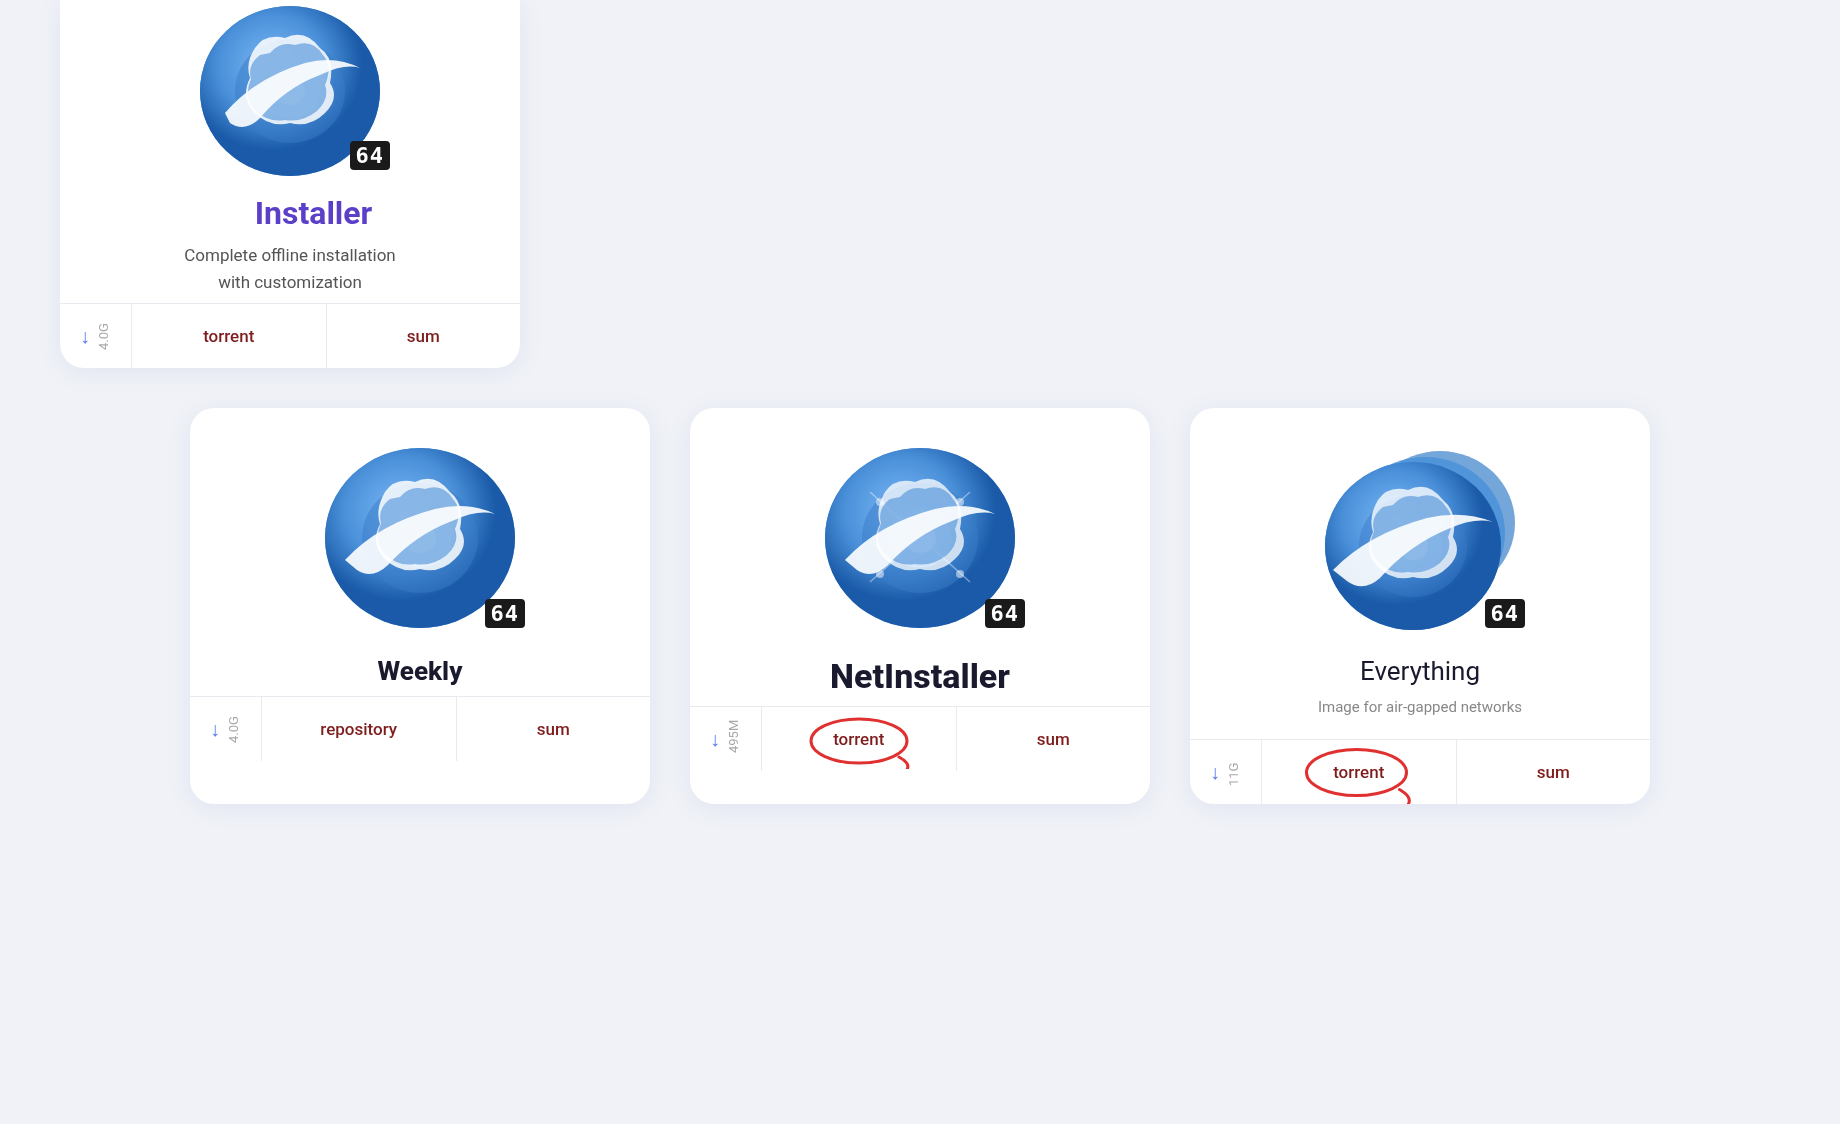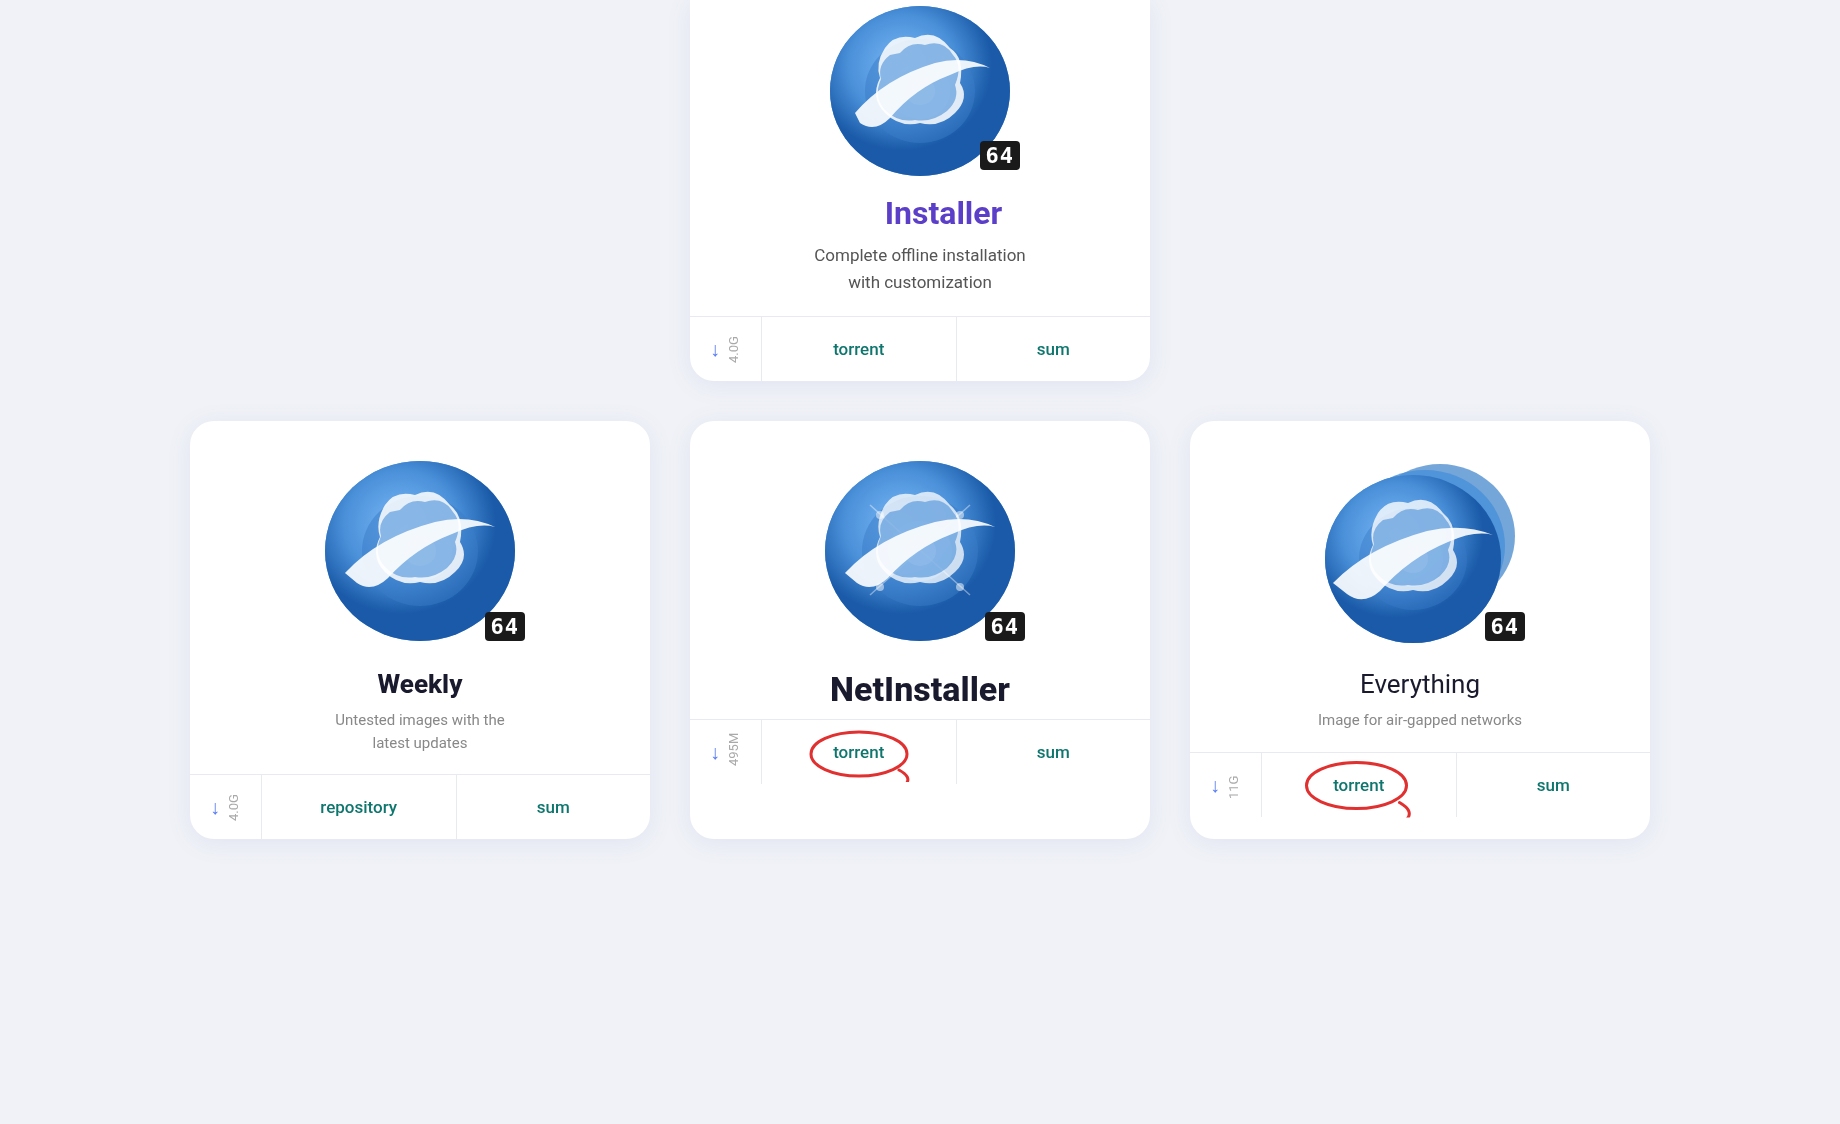--- a/index.html
+++ b/index.html
@@ -13,21 +13,20 @@
       display: flex;
       flex-direction: column;
       align-items: center;
       padding-top: 0;
     }
 
     .page-wrapper {
       width: 100%;
       display: flex;
       flex-direction: column;
-      align-items: center;
       padding: 0 60px;
     }
 
     .card-image-area {
       width: 100%;
       display: flex;
       justify-content: center;
       align-items: flex-end;
       padding-top: 10px;
       position: relative;
@@ -96,21 +95,21 @@
       font-size: 20px;
       color: #5b7ef5;
     }
 
     .card-action-link {
       flex: 1;
       display: flex;
       align-items: center;
       justify-content: center;
       padding: 18px 10px;
-      color: #0f766e;
+      color: #7f1d1d;
       font-size: 17px;
       font-weight: 500;
       cursor: pointer;
       border-right: 1.5px solid #e8eaf0;
       text-decoration: none;
     }
 
     .card-action-link:last-child {
       border-right: none;
     }
@@ -217,21 +216,21 @@
         <div class="badge-64" style="position:absolute; bottom:10px; right:0px;">
           <span>64</span>
         </div>
       </div>
     </div>
 
     <div class="card-title" style="color:#5b3fc8; font-size:32px; font-weight:700; text-align:center; margin:14px 0 10px;padding-left:47px;">
       <span>Installer</span>
     </div>
 
-    <div class="card-desc" style="color:#555; font-size:17px; text-align:center; line-height:1.6; margin-bottom:20px; padding:0 40px;">
+    <div class="card-desc" style="color:#555; font-size:17px; text-align:center; line-height:1.6; margin-bottom:7px; padding:0 40px;">
       <span>Complete offline installation</span><br>
       <span>with customization</span>
     </div>
 
     <div class="card-actions">
       <div class="card-action-download">
         <span class="download-arrow">↓</span>
         <span class="size-label">4.0G</span>
       </div>
       <a class="card-action-link">
@@ -266,24 +265,20 @@
             </defs>
           </svg>
           <div class="badge-64" style="position:absolute; bottom:10px; right:0px;">64</div>
         </div>
       </div>
 
       <div class="card-title" style="font-size:26px; font-weight:800; color:#1a1a2e; margin:18px 16px 10px; text-align:center;">
         <span>Weekly</span>
       </div>
 
-      <div class="card-desc" style="color:#888; font-size:15px; text-align:center; line-height:1.5; margin-bottom:20px; padding:0 20px;">
-        <span>Untested images with the</span><br>
-        <span>latest updates</span>
-      </div>
 
       <div class="card-actions">
         <div class="card-action-download">
           <span class="download-arrow">↓</span>
           <span class="size-label">4.0G</span>
         </div>
         <a class="card-action-link">
           <span>repository</span>
         </a>
         <a class="card-action-link">

